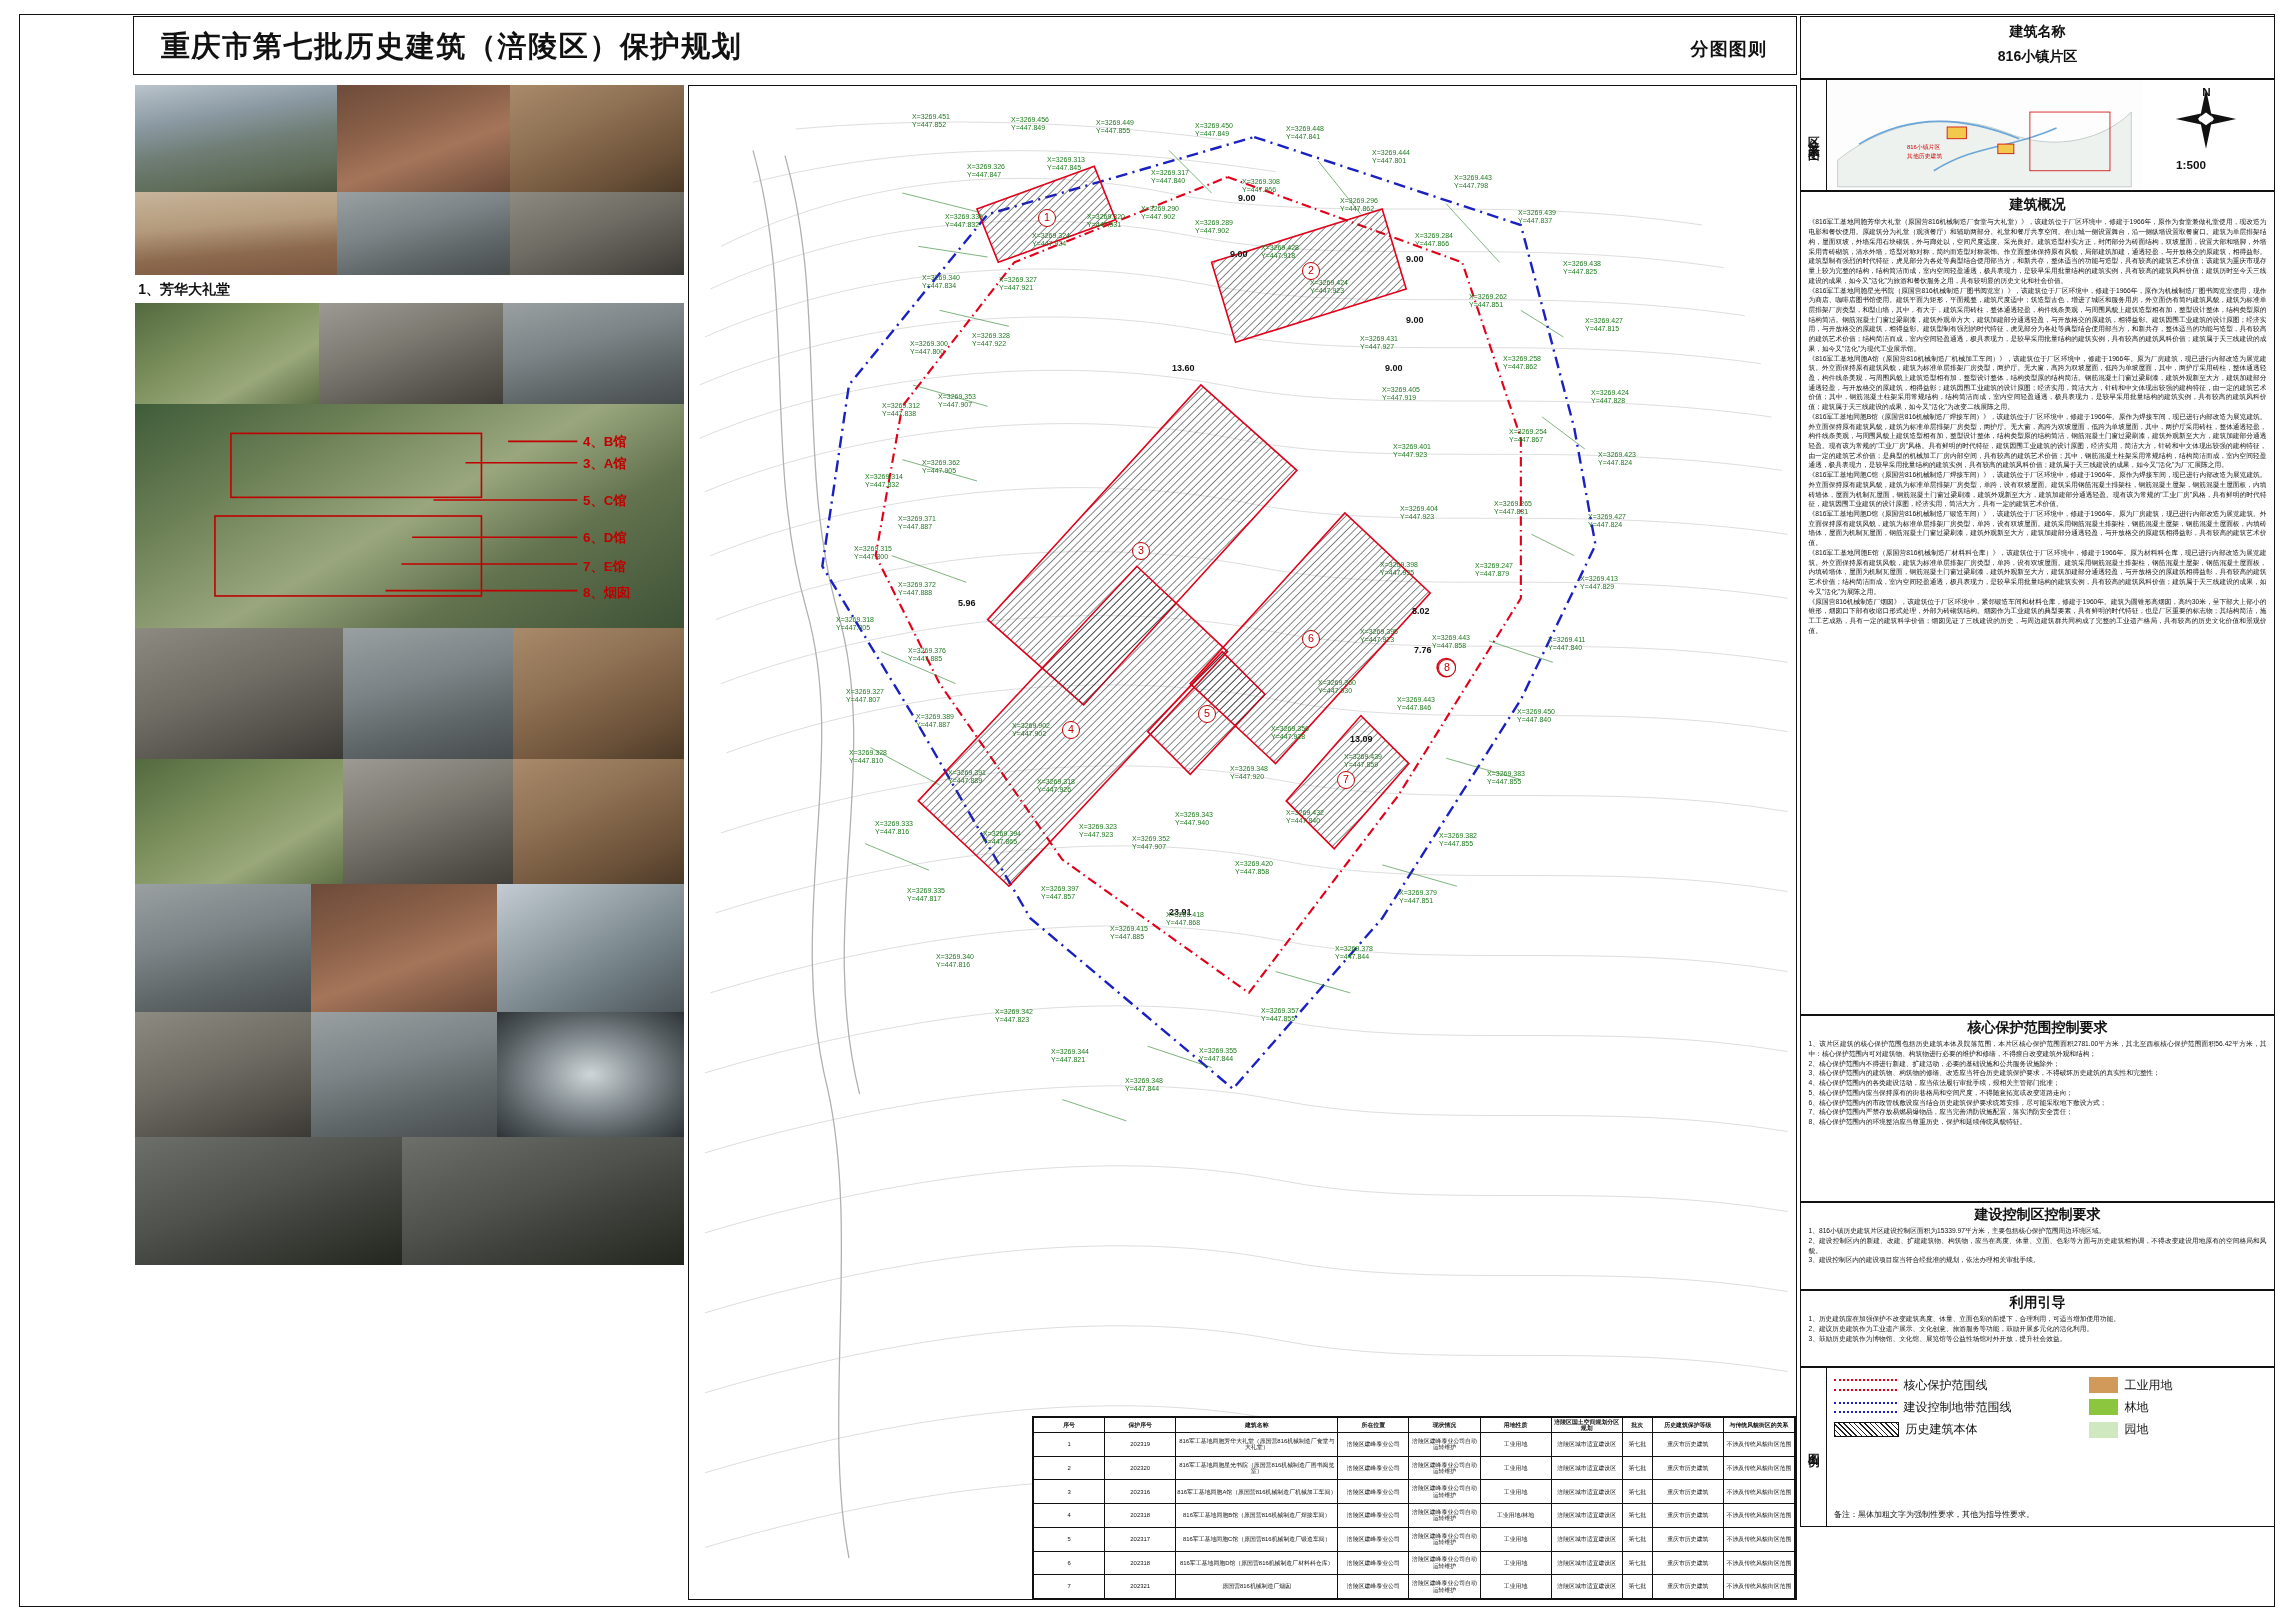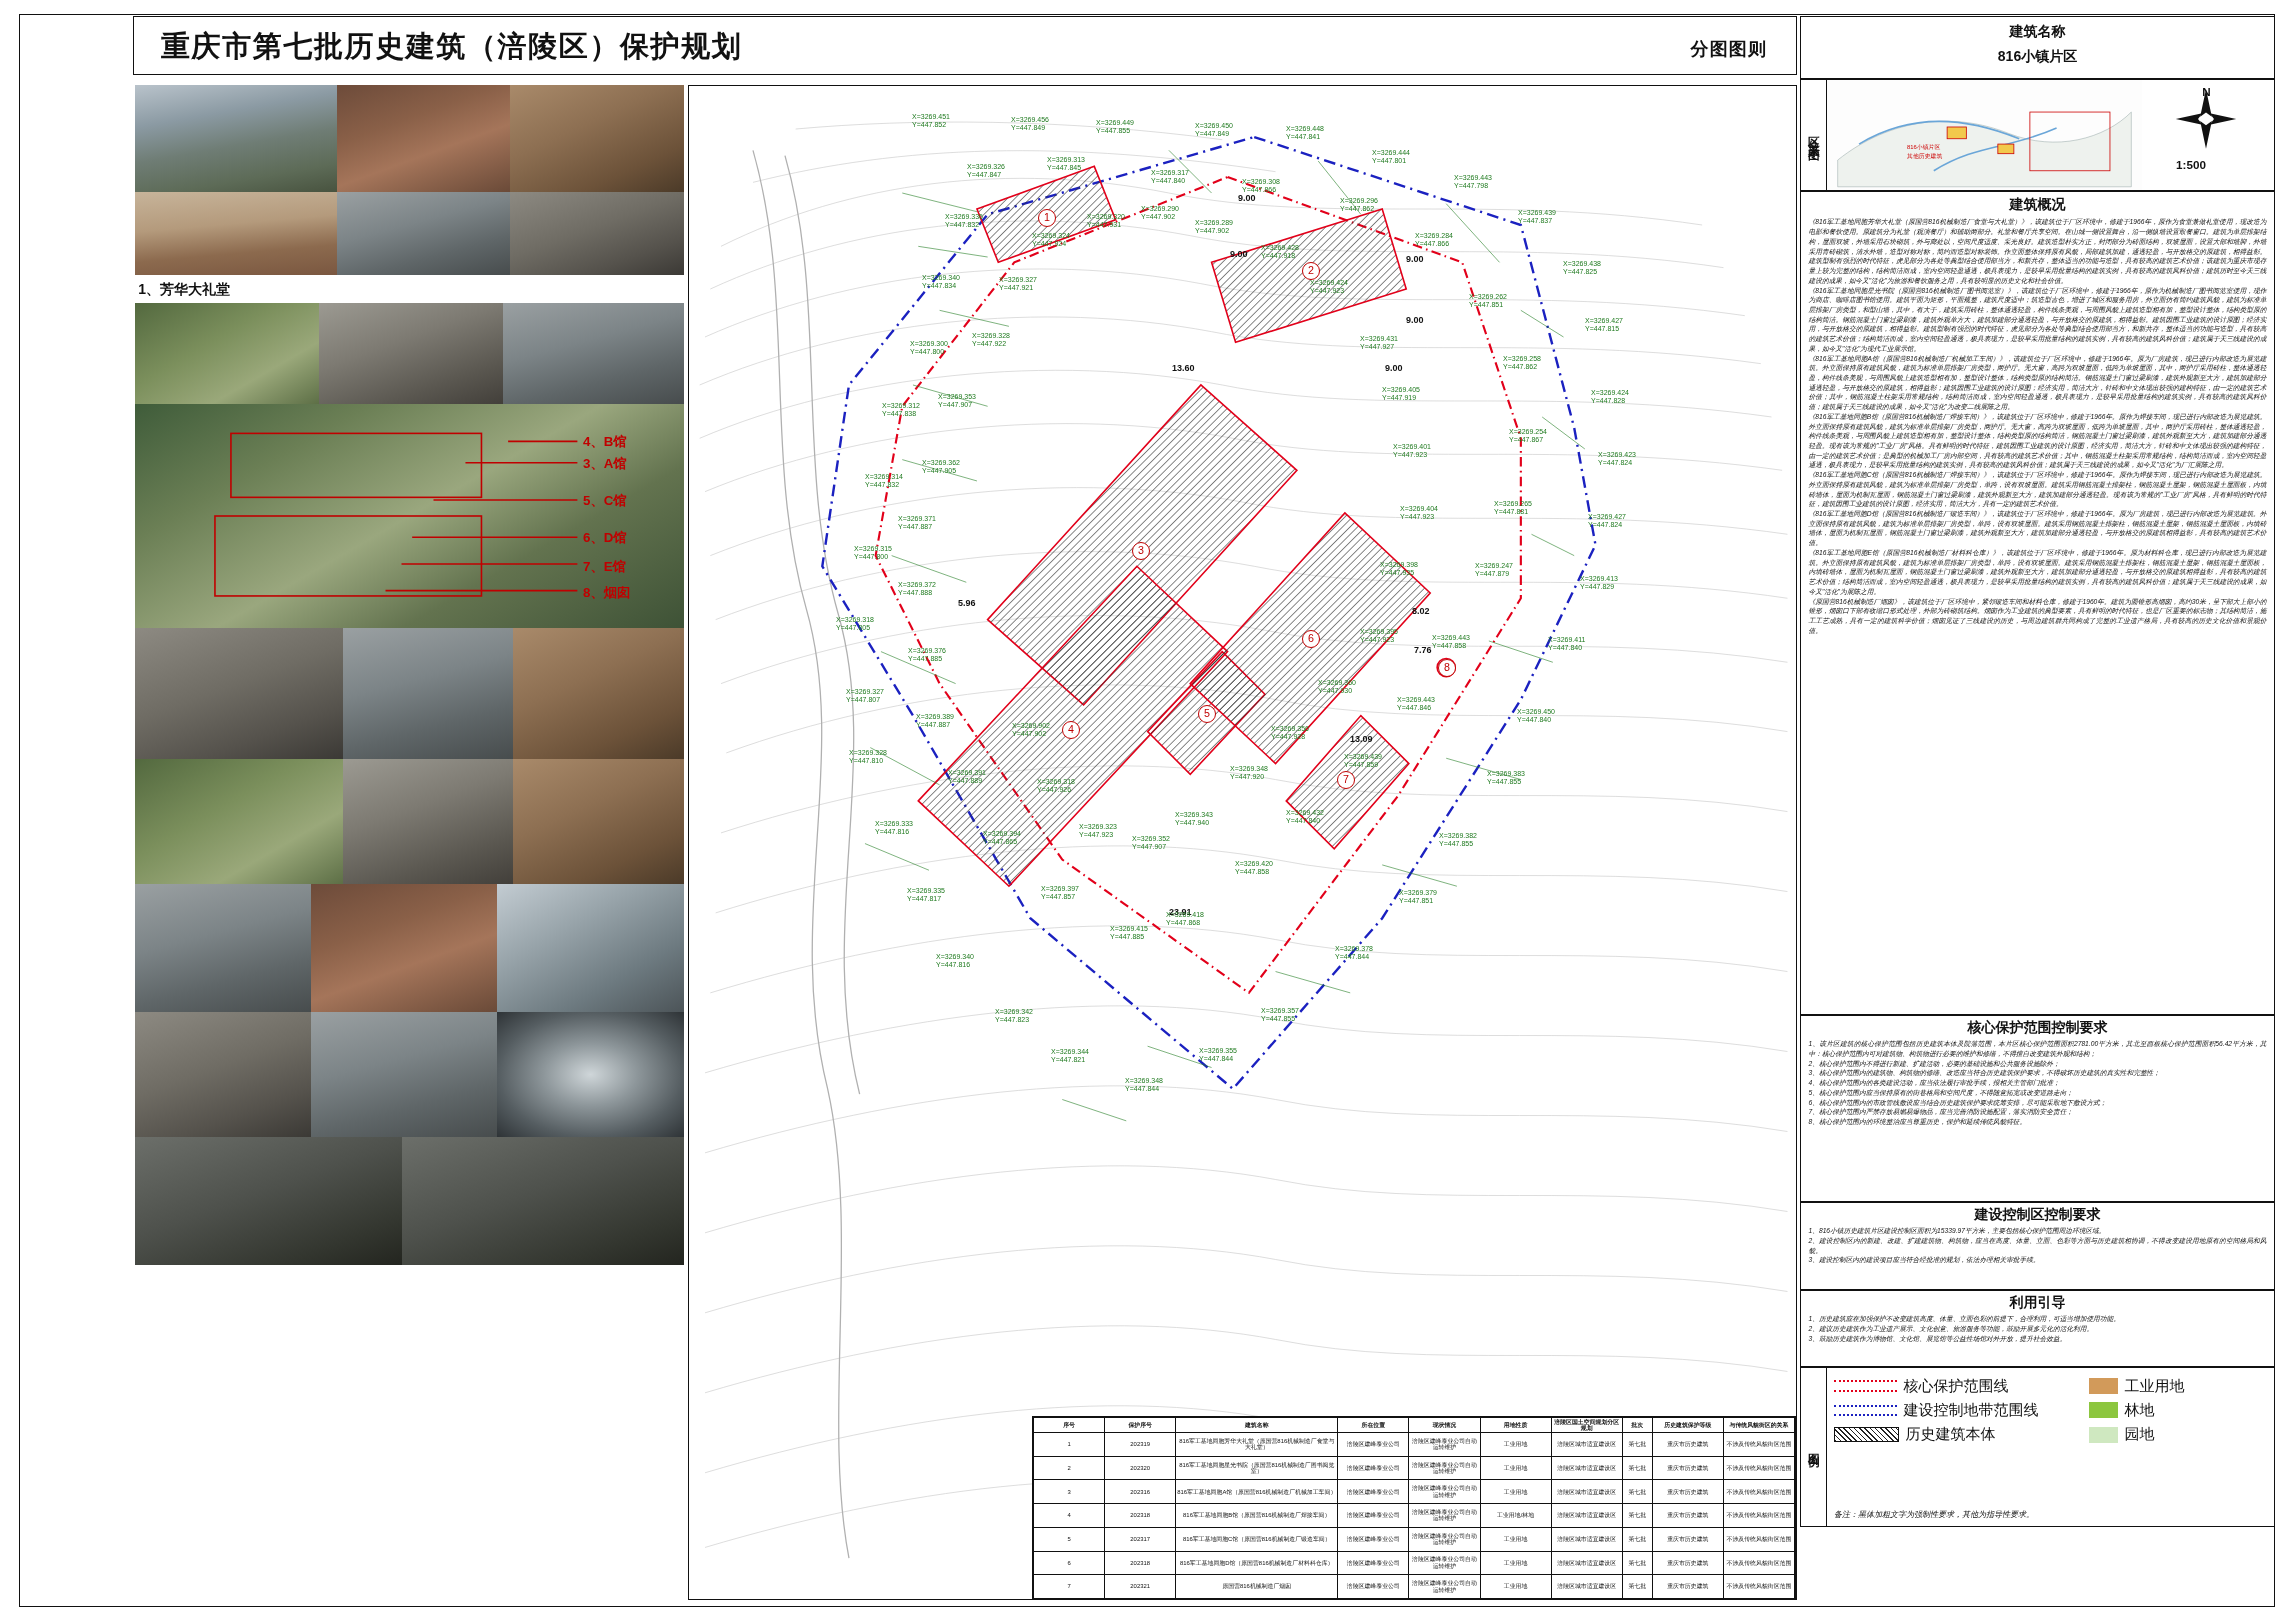--- a/index.html
+++ b/index.html
@@ -49,24 +49,24 @@
   .tbl{border-collapse:collapse;width:100%;height:100%;table-layout:fixed;}
   .tbl th,.tbl td{border:0.5px solid #111;font-size:5.9px;line-height:1.1;text-align:center;padding:0.5px 0.5px;overflow:hidden;}
   .tbl th{font-weight:bold;font-size:5.9px;}
 
   
   .rightcol{position:absolute;left:1800px;top:16px;width:475px;height:1584px;}
   .rbox{position:absolute;border:1.6px solid #111;box-sizing:border-box;background:#fff;}
   .rtitle{font-size:14px;font-weight:bold;text-align:center;}
   .vlabel{position:absolute;left:0;top:0;width:25.6px;height:100%;border-right:1.1px solid #111;display:flex;align-items:center;justify-content:center;box-sizing:border-box;}
   .vlabel span{font-size:11.7px;font-weight:bold;writing-mode:vertical-rl;letter-spacing:3.2px;}
-  .bodytxt{font-size:6.7px;line-height:1.45;text-align:justify;color:#111;font-style:italic;}
+  .bodytxt{font-size:6.7px;line-height:1.45;text-align:justify;color:#111;}
   .scale{position:absolute;font-size:11.7px;font-weight:bold;}
 
-  .legendrow{display:flex;align-items:center;margin-bottom:5.3px;font-size:15px;}
+  .legendrow{display:flex;align-items:center;margin-bottom:5.3px;font-size:12px;}
   .swatch{width:63px;height:11.7px;margin-right:6.4px;flex:0 0 auto;}
   .sw-red{border-top:2.1px dotted #e2001a;border-bottom:2.1px dotted #e2001a;height:7.5px;background:#fff;}
   .sw-blue{border-top:2.1px dotted #1b21c0;border-bottom:2.1px dotted #1b21c0;height:7.5px;background:#fff;}
   .sw-hatch{background:repeating-linear-gradient(45deg,#222 0 1.1px,#fff 1.1px 3.7px);border:0.5px solid #111;height:12.8px;}
   .sw-ind{background:#d29a5a;}
   .sw-forest{background:#8cc63f;}
   .sw-garden{background:#cfe8c0;}
 
   .footbox{position:absolute;border:1.6px solid #111;box-sizing:border-box;display:flex;align-items:center;}
   .footlab{width:123px;text-align:center;font-size:14px;font-weight:bold;border-right:1.6px solid #111;height:100%;display:flex;align-items:center;justify-content:center;box-sizing:border-box;}

